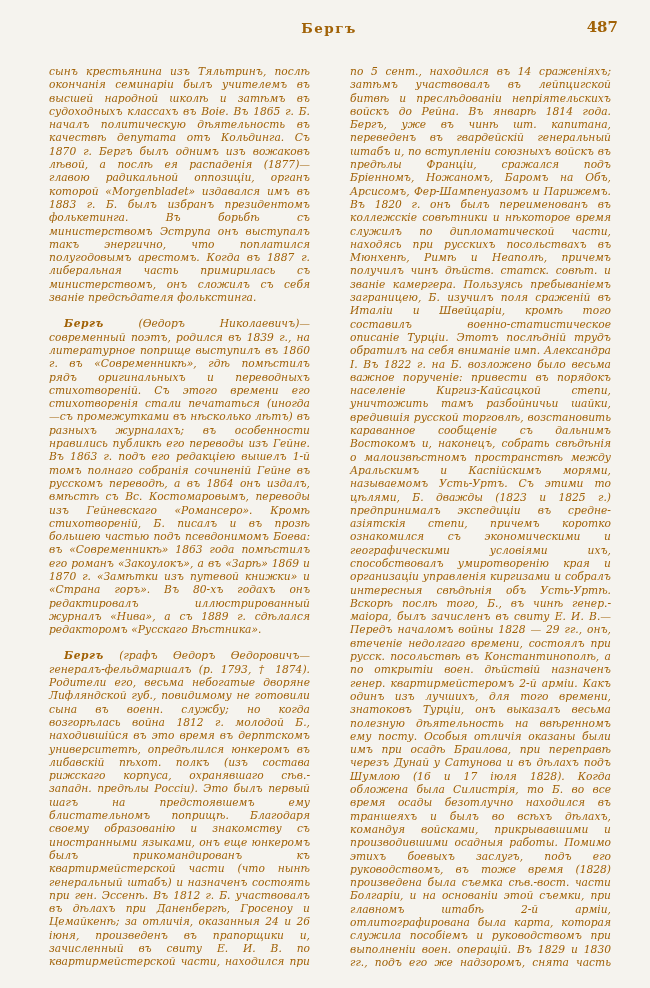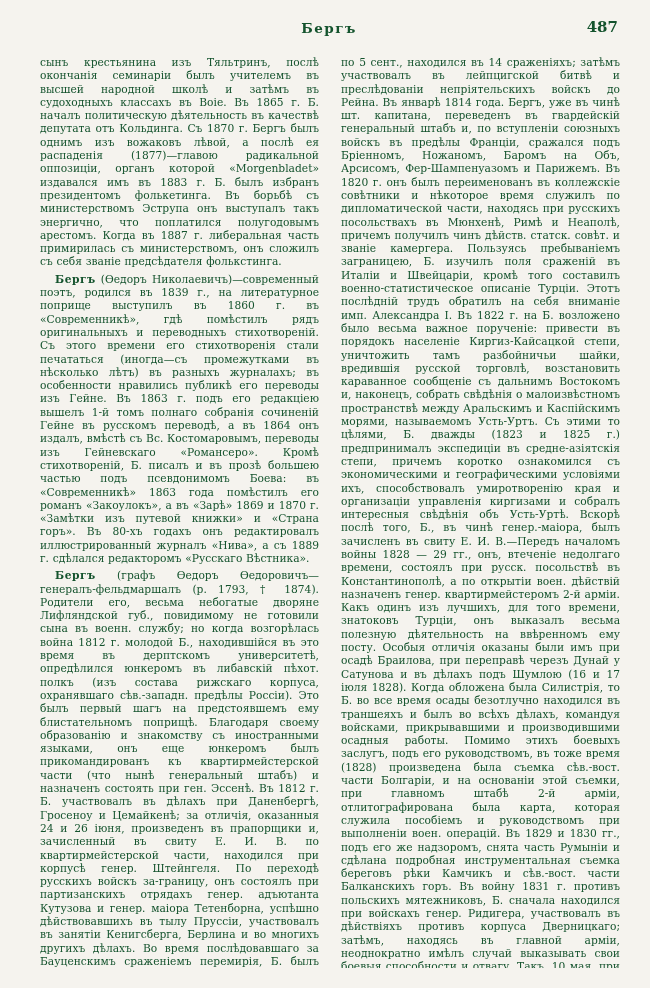--- a/index.html
+++ b/index.html
@@ -8,21 +8,21 @@
     background: #888;
   }
   .page {
     position: relative;
     width: 650px;
     height: 988px;
     margin: 0 auto;
     background: #f5f3ee;
     box-sizing: border-box;
     font-family: "DejaVu Serif", "Liberation Serif", serif;
-    color: #14532d;
+    color: #a16207;
     overflow: hidden;
   }
   .running-head {
     position: absolute;
     top: 20px;
     left: 38px;
     right: 30px;
     height: 20px;
   }
   .running-title {
@@ -54,22 +54,23 @@
   .col {
     width: 287px;
     flex: 0 0 287px;
     overflow: hidden;
     text-align: justify;
     font-size: 10.7px;
     line-height: 13.3px;
     word-spacing: 0.3px;
   }
   .col p {
-    margin: 4px;
+    margin: 13px;
     text-indent: 15px;
+    font-style: italic;
   }
   .col p.no-indent {
     text-indent: 0;
   }
   .headword {
     font-weight: bold;
     letter-spacing: 0.5px;
   }
 </style>
 </head>

